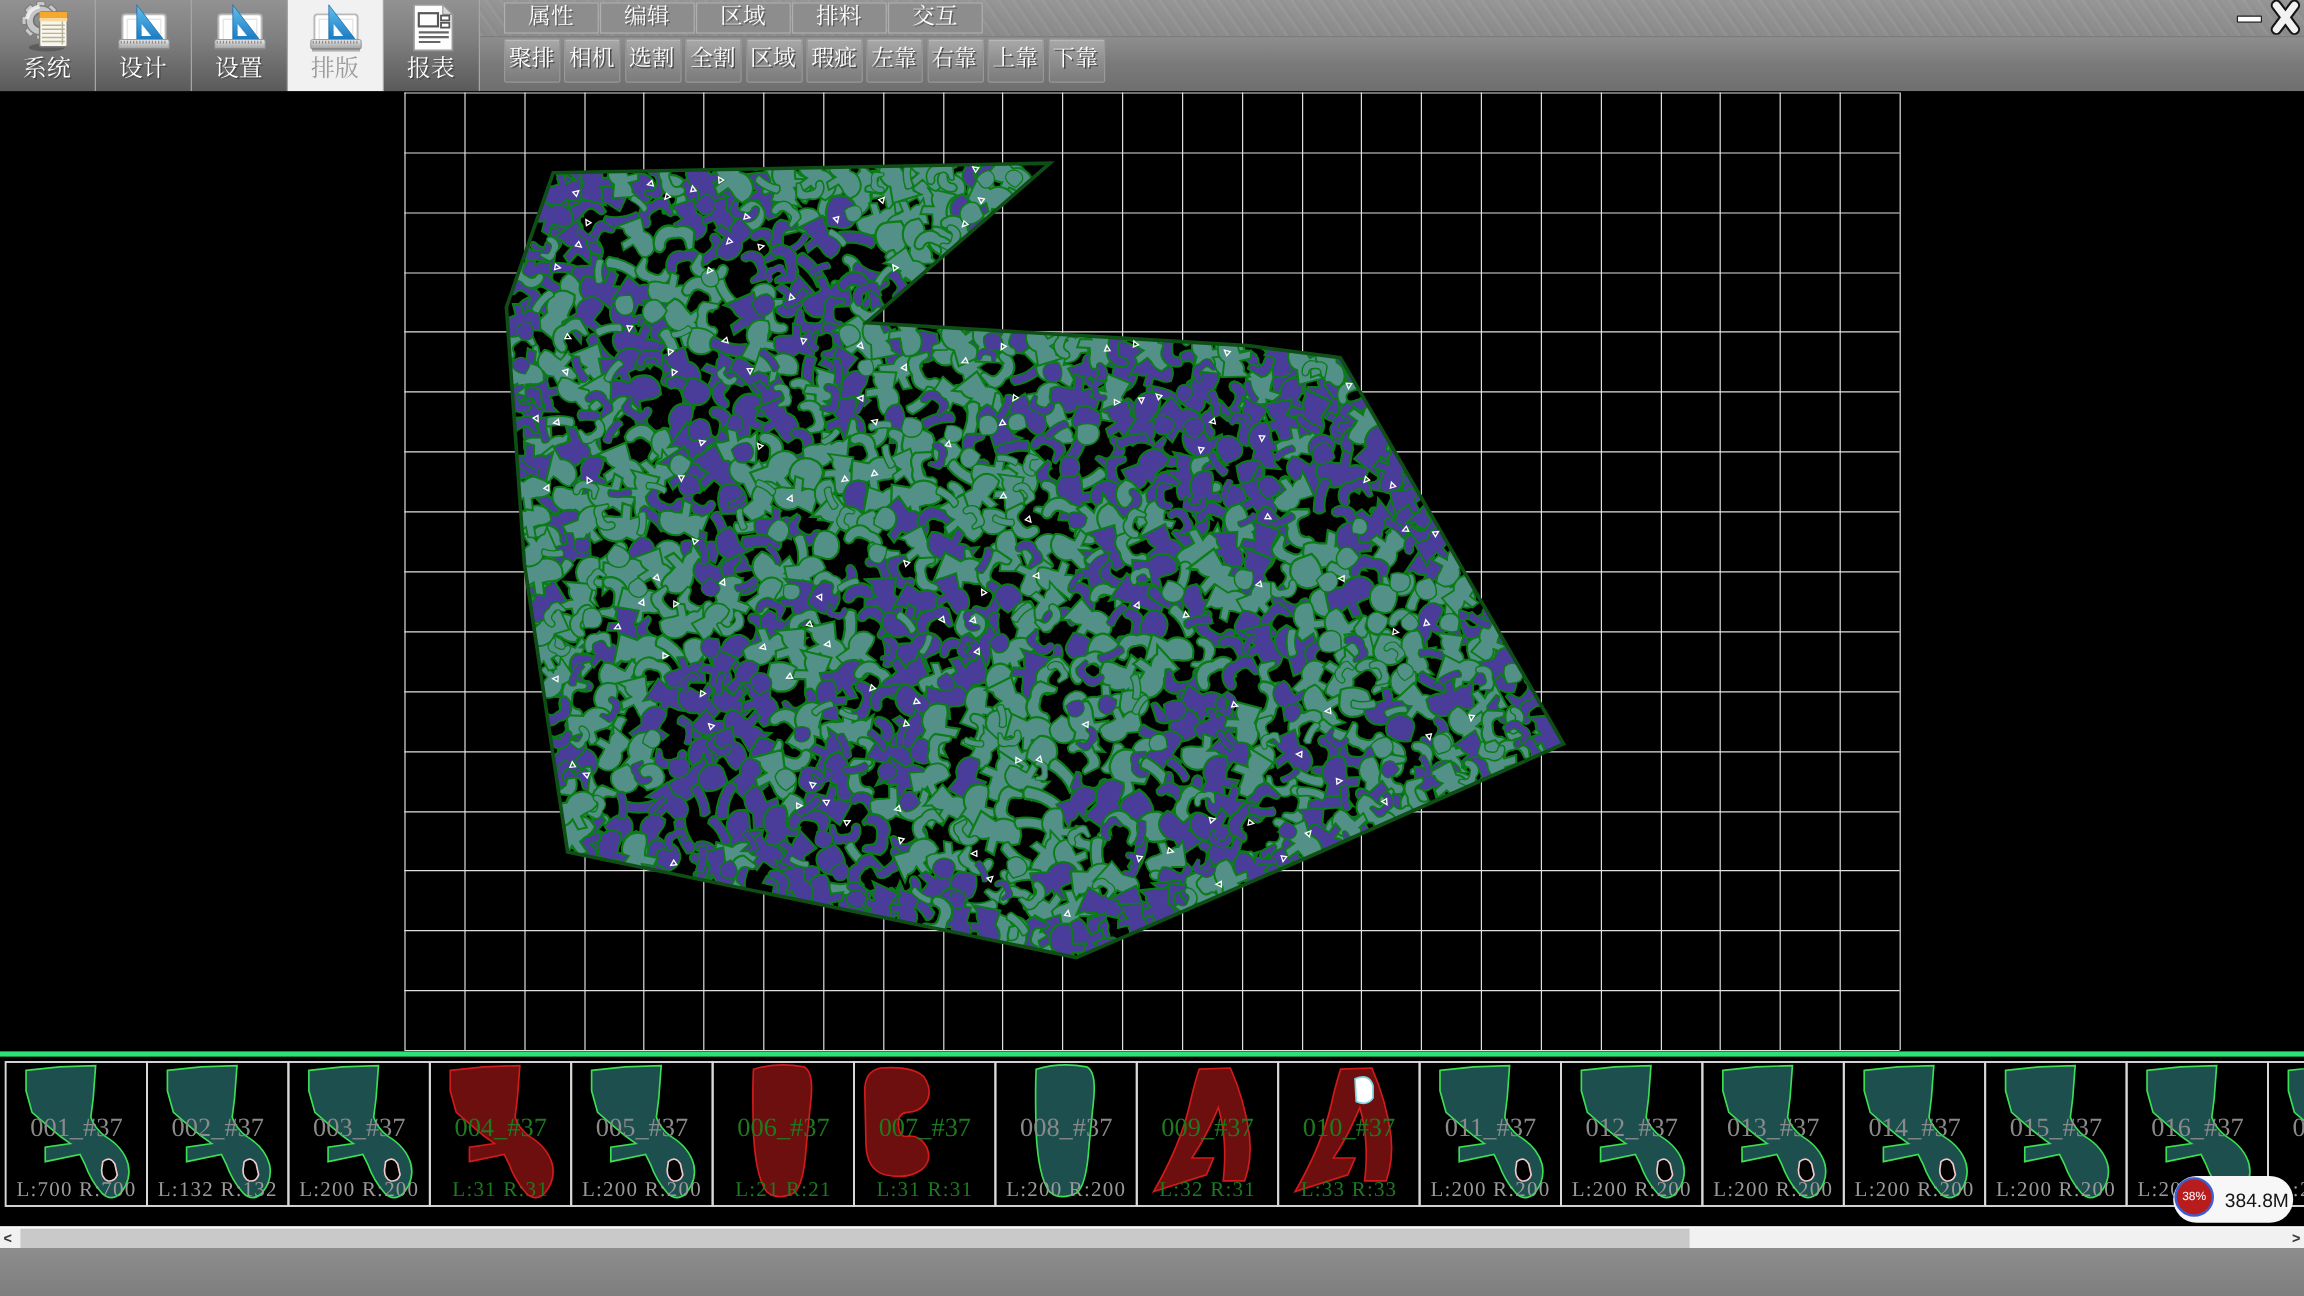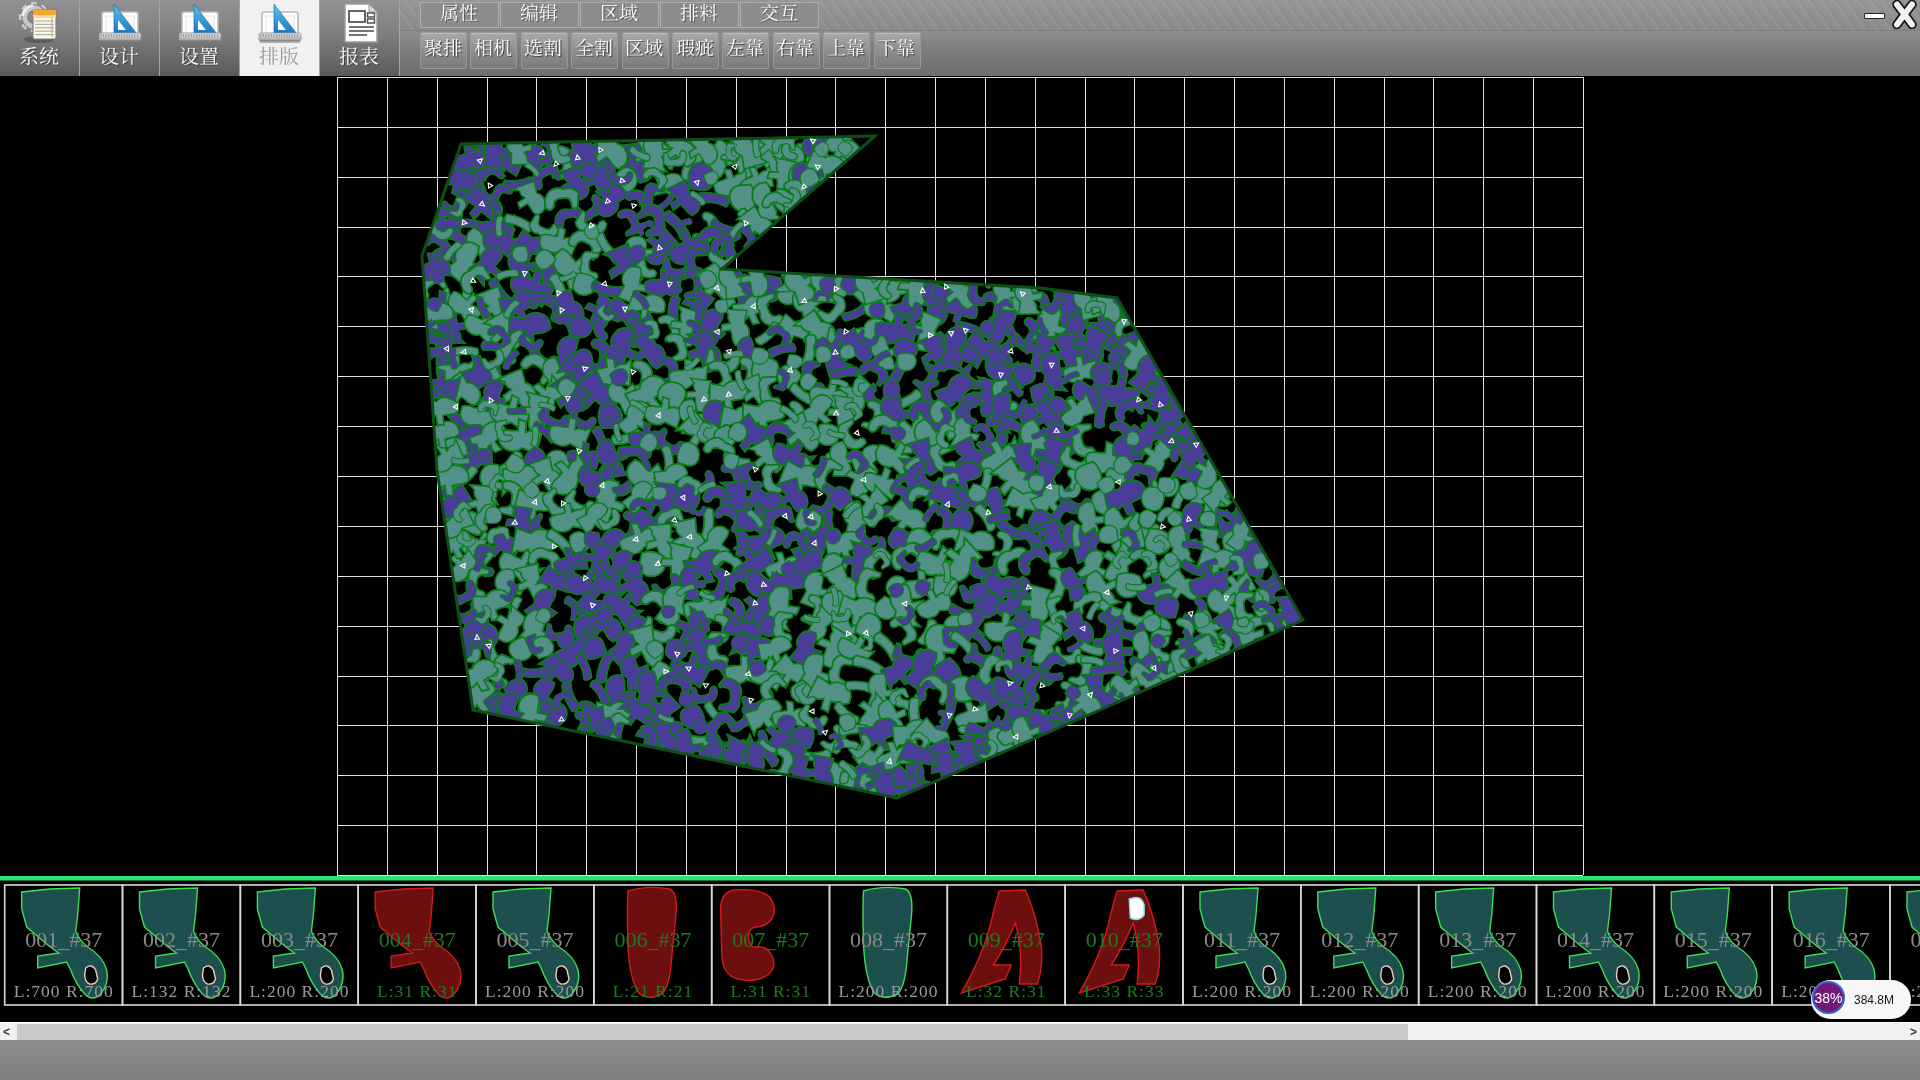--- a/index.html
+++ b/index.html
@@ -13,22 +13,22 @@
 #mini{position:absolute;left:1860px;top:1px;width:29px;height:29px}
 #minibar{position:absolute;left:4px;top:12px;width:21px;height:5.5px;background:#fff;border:1px solid #222;border-radius:1px}
 #clos{position:absolute;left:1891px;top:0px;width:27px;height:29px}
 #cv{position:absolute;left:0;top:76px}
 #bstrip{position:absolute;left:0;top:876px}
 #sbar{position:absolute;left:0;top:1022px;width:1920px;height:18px;background:#f1f1f1;border-top:1px solid #fff}
 #sthumb{position:absolute;left:17px;top:1px;width:1391px;height:17px;background:#c9c9c9}
 .sarr{position:absolute;top:2px;font-size:12px;font-weight:bold;color:#383838}
 #graybar{position:absolute;left:0;top:1040px;width:1920px;height:40px;background:linear-gradient(180deg,#8d8d8d,#7e7e7e)}
 #badge{position:absolute;left:1811px;top:980px;width:100px;height:39px;background:#f7f7f7;border-radius:20px;display:flex;align-items:center}
-#bcirc{position:absolute;left:1px;top:1px;width:33px;height:33px;border-radius:50%;background:#701a75;border:2.5px solid #3d5ed3;color:#fff;font-size:14px;display:flex;align-items:center;justify-content:center}
-#badge span{position:absolute;left:43px;top:13px;font-size:12px;color:#141414}
+#bcirc{position:absolute;left:1px;top:1px;width:33px;height:33px;border-radius:50%;background:#b91c1c;border:2.5px solid #3d5ed3;color:#fff;font-size:10px;display:flex;align-items:center;justify-content:center}
+#badge span{position:absolute;left:43px;top:13px;font-size:16px;color:#141414}
 </style></head>
 <body>
 <div id="hdr">
 <svg width="0" height="0">
       <defs>
 <linearGradient id="blugrad" x1="0" y1="0" x2="0" y2="1">
           <stop offset="0" stop-color="#63c2ea"></stop>
           <stop offset="1" stop-color="#1878c2"></stop>
         </linearGradient>
 <linearGradient id="rulgrad" x1="0" y1="0" x2="0" y2="1">

